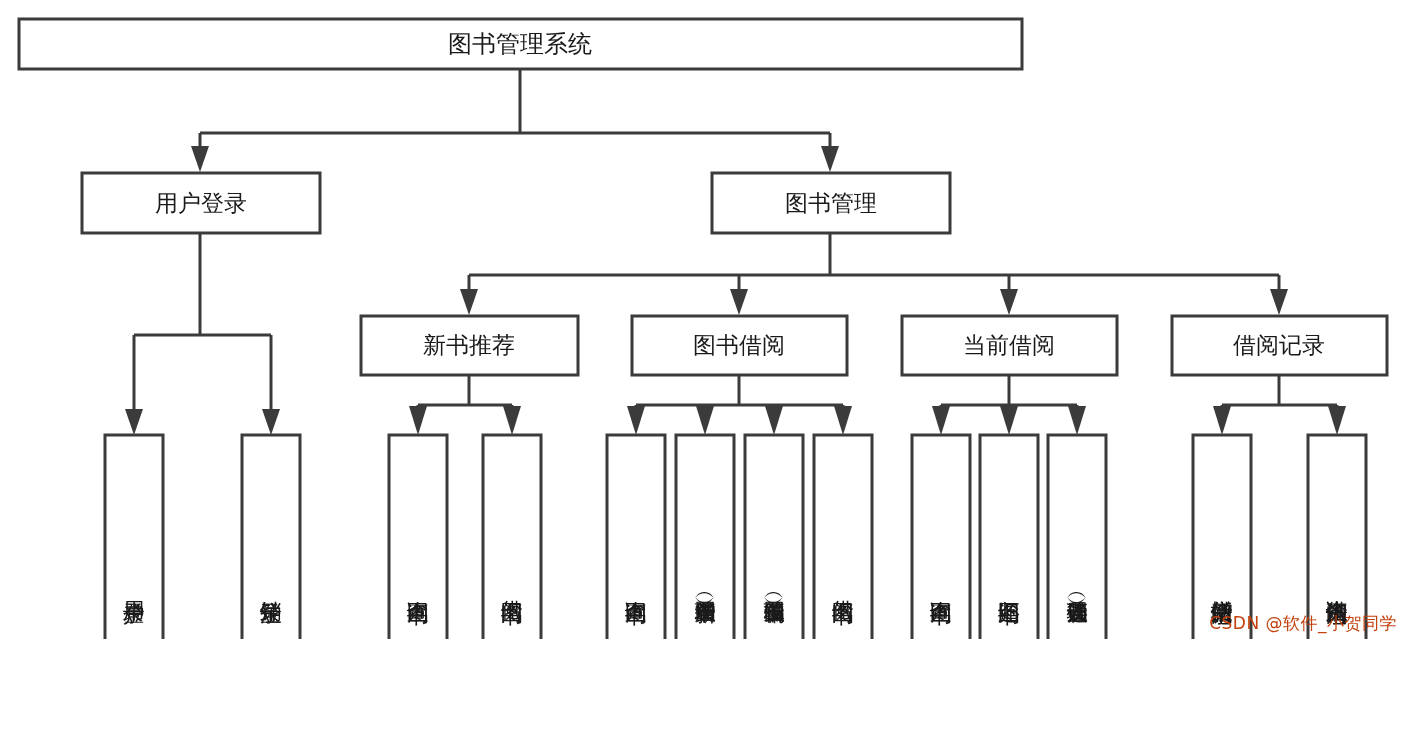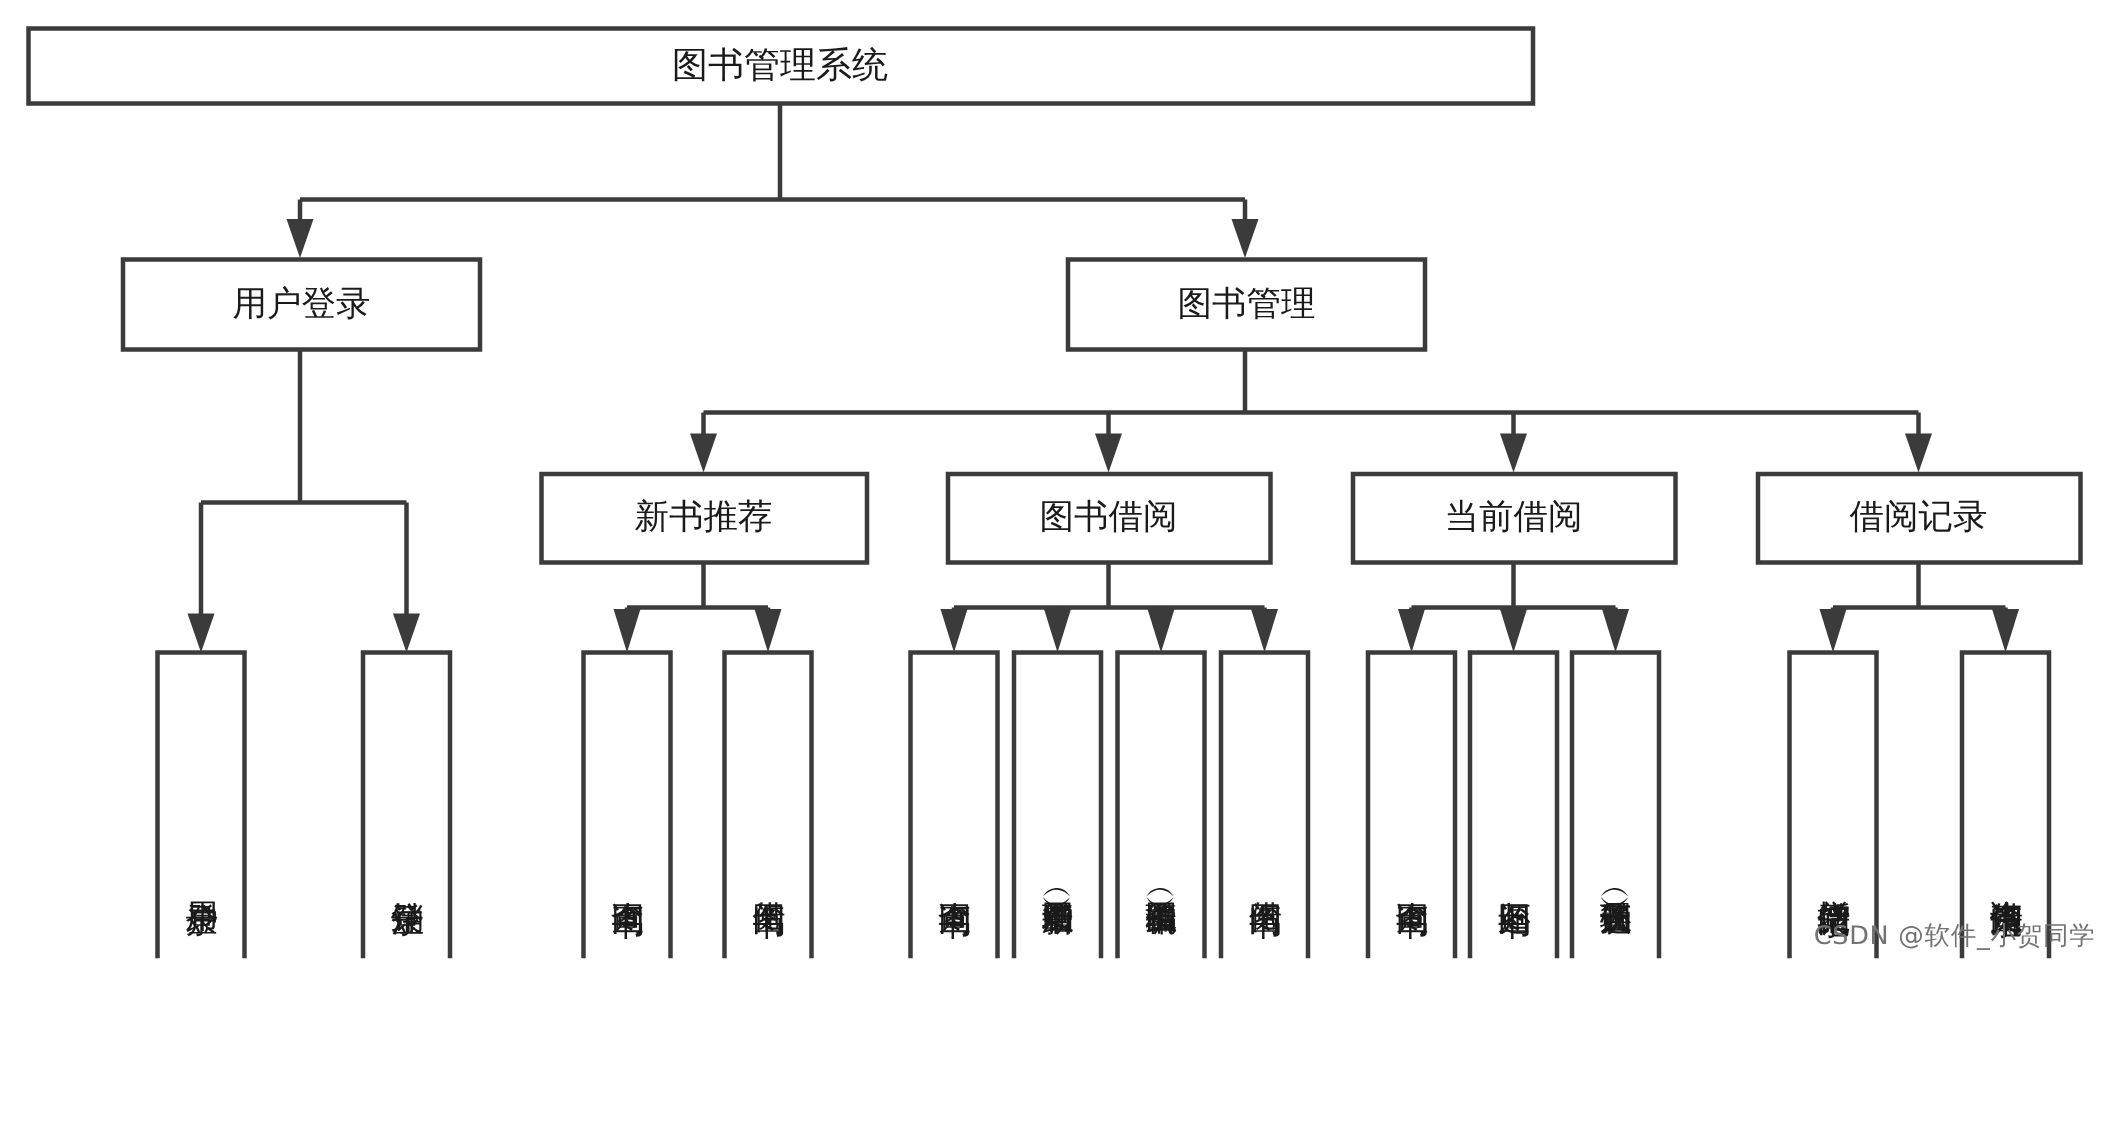--- a/index.html
+++ b/index.html
@@ -75,21 +75,21 @@
   .leaf-text.tall {
     font-size: 21px;
     letter-spacing: 0px;
   }
   .watermark {
     position: absolute;
     right: 8px;
     bottom: 4px;
     font-family: "DejaVu Sans", "Liberation Sans", sans-serif;
     font-size: 17px;
-    color: #737373;
+    color: #c2410c;
     letter-spacing: 0.5px;
     white-space: nowrap;
     pointer-events: none;
   }
 </style>
 </head>
 <body>
 
 <div id="diagram-root">
 

